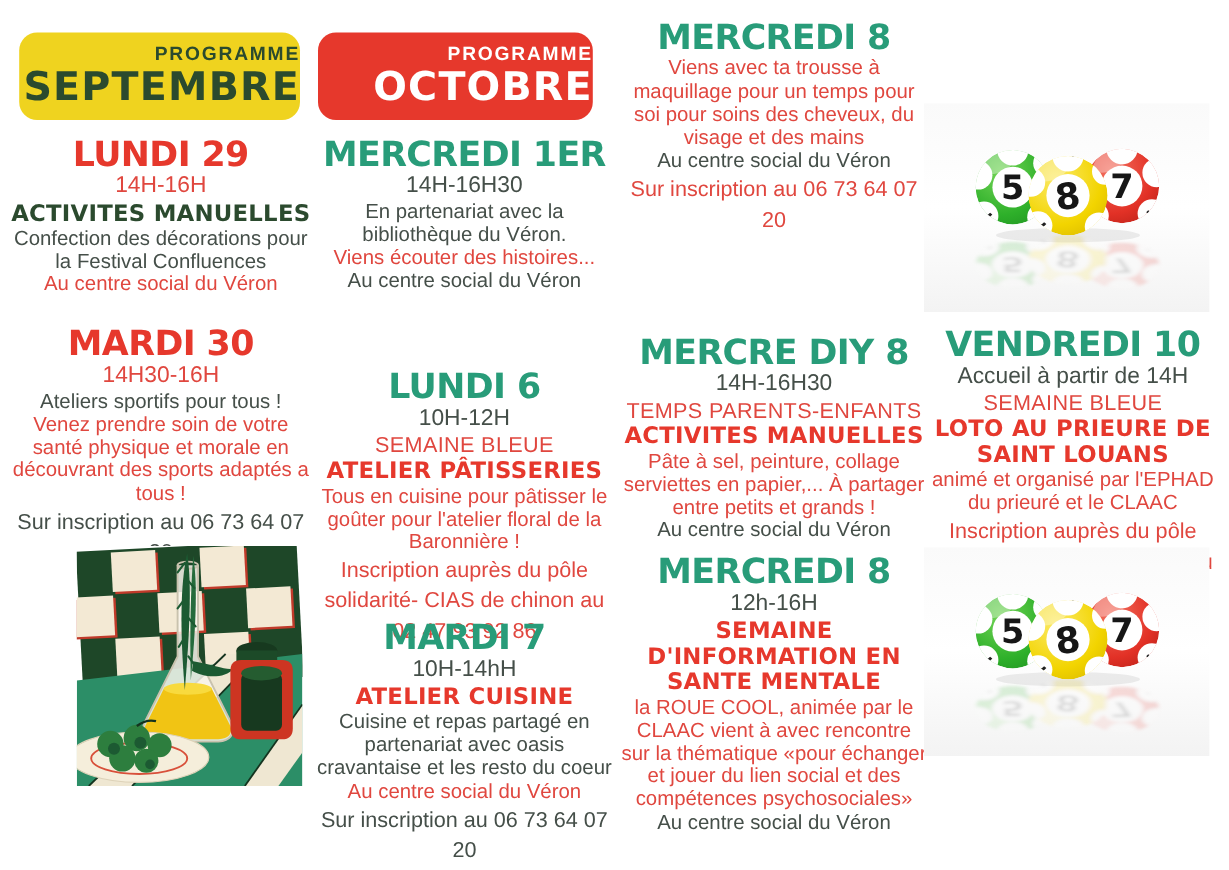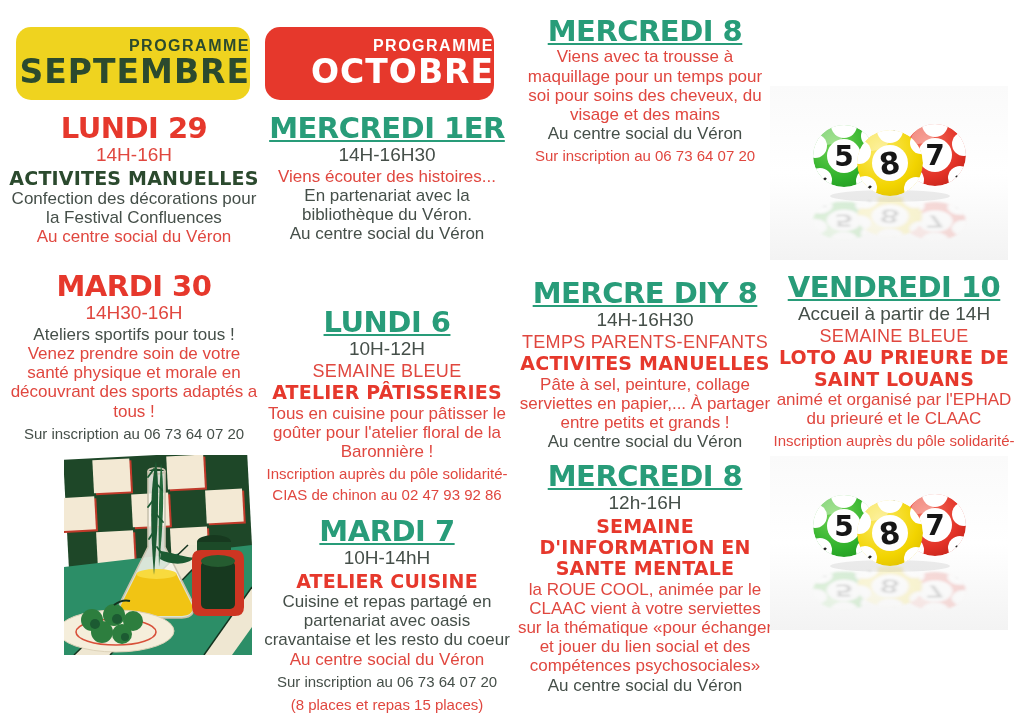--- a/index.html
+++ b/index.html
@@ -35,32 +35,32 @@
   }
   #badge-sept .kicker,#badge-sept .title{color:var(--dark-green);}
   #badge-oct .kicker,#badge-oct .title{color:#ffffff;}
 
   .event{position:absolute;text-align:center;}
   .day{
     font-family:"DejaVu Sans",sans-serif;
     font-weight:800;font-size:29px;line-height:1.08;letter-spacing:-0.5px;
   }
   .day.red{color:var(--red);}
-  .day.green{color:var(--teal);text-decoration:underline;}
+  .day.green{color:var(--teal);}
   .time{font-size:19px;line-height:1.18;}
   .pre{font-size:18px;line-height:1.15;letter-spacing:.3px;}
   .sub{
     font-family:"DejaVu Sans",sans-serif;
     font-weight:800;font-size:19px;line-height:1.12;letter-spacing:.2px;
     margin-top:1px;
   }
   .sub.red{color:var(--red);}
   .sub.greendark{color:var(--dark-green);}
   .body{font-size:17px;line-height:1.13;}
-  .note{font-size:15px;line-height:1.4;margin-top:2px;}
+  .note{font-size:18px;line-height:1.4;margin-top:2px;}
   .redtxt{color:var(--body-red);}
   .darktxt{color:var(--body-dark);}
 
   #ev-s1{left:8px;top:113px;width:252px;}
   #ev-s2{left:8px;top:271px;width:252px;}
   #ev-o1{left:263px;top:113px;width:248px;}
   #ev-o2{left:263px;top:307px;width:248px;}
   #ev-o3{left:263px;top:516px;width:248px;}
   #ev-m1{left:517px;top:16px;width:256px;}
   #ev-m2{left:517px;top:278px;width:256px;}
@@ -179,22 +179,22 @@
           <circle cx="61" cy="182" r="4"></circle>
       </g>
       <path d="M50,150 q8,-6 16,-4" stroke="#14331f" stroke-width="2" fill="none"></path>
     </g>
   </svg>
 </div>
 
 <div class="event" id="ev-o1">
   <div class="day green">MERCREDI 1ER</div>
   <div class="time darktxt">14H-16H30</div>
+  <div class="body darktxt">En partenariat avec la bibliothèque du Véron.</div>
   <div class="body redtxt">Viens écouter des histoires...</div>
-  <div class="body darktxt">En partenariat avec la bibliothèque du Véron.</div>
   <div class="body darktxt">Au centre social du Véron</div>
 </div>
 
 <div class="event" id="ev-o2">
   <div class="day green">LUNDI 6</div>
   <div class="time darktxt">10H-12H</div>
   <div class="pre redtxt">SEMAINE BLEUE</div>
   <div class="sub red">ATELIER PÂTISSERIES</div>
   <div class="body redtxt">Tous en cuisine pour pâtisser le goûter pour l'atelier floral de la Baronnière !</div>
   <div class="note redtxt">Inscription auprès du pôle solidarité- CIAS de chinon au 02 47 93 92 86</div>
@@ -223,21 +223,21 @@
   <div class="pre redtxt">TEMPS PARENTS-ENFANTS</div>
   <div class="sub red">ACTIVITES MANUELLES</div>
   <div class="body redtxt">Pâte à sel, peinture, collage serviettes en papier,... À partager entre petits et grands !</div>
   <div class="body darktxt">Au centre social du Véron</div>
 </div>
 
 <div class="event" id="ev-m3">
   <div class="day green">MERCREDI 8</div>
   <div class="time darktxt">12h-16H</div>
   <div class="sub red">SEMAINE D'INFORMATION EN SANTE MENTALE</div>
-  <div class="body redtxt">la ROUE COOL, animée par le CLAAC vient à votre serviettes sur la thématique «pour échanger et jouer du lien social et des compétences psychosociales»</div>
+  <div class="body redtxt">la ROUE COOL, animée par le CLAAC vient à avec rencontre sur la thématique «pour échanger et jouer du lien social et des compétences psychosociales»</div>
   <div class="body darktxt">Au centre social du Véron</div>
 </div>
 
 <div id="lotto-1">
   <svg viewBox="0 0 238 174">
     <defs>
       <linearGradient id="bgfade-a" x1="0" y1="0" x2="0" y2="1">
         <stop offset="0" stop-color="#fafafa"></stop>
           <stop offset="0.5" stop-color="#ffffff"></stop>
           <stop offset="1" stop-color="#f3f3f3"></stop>

